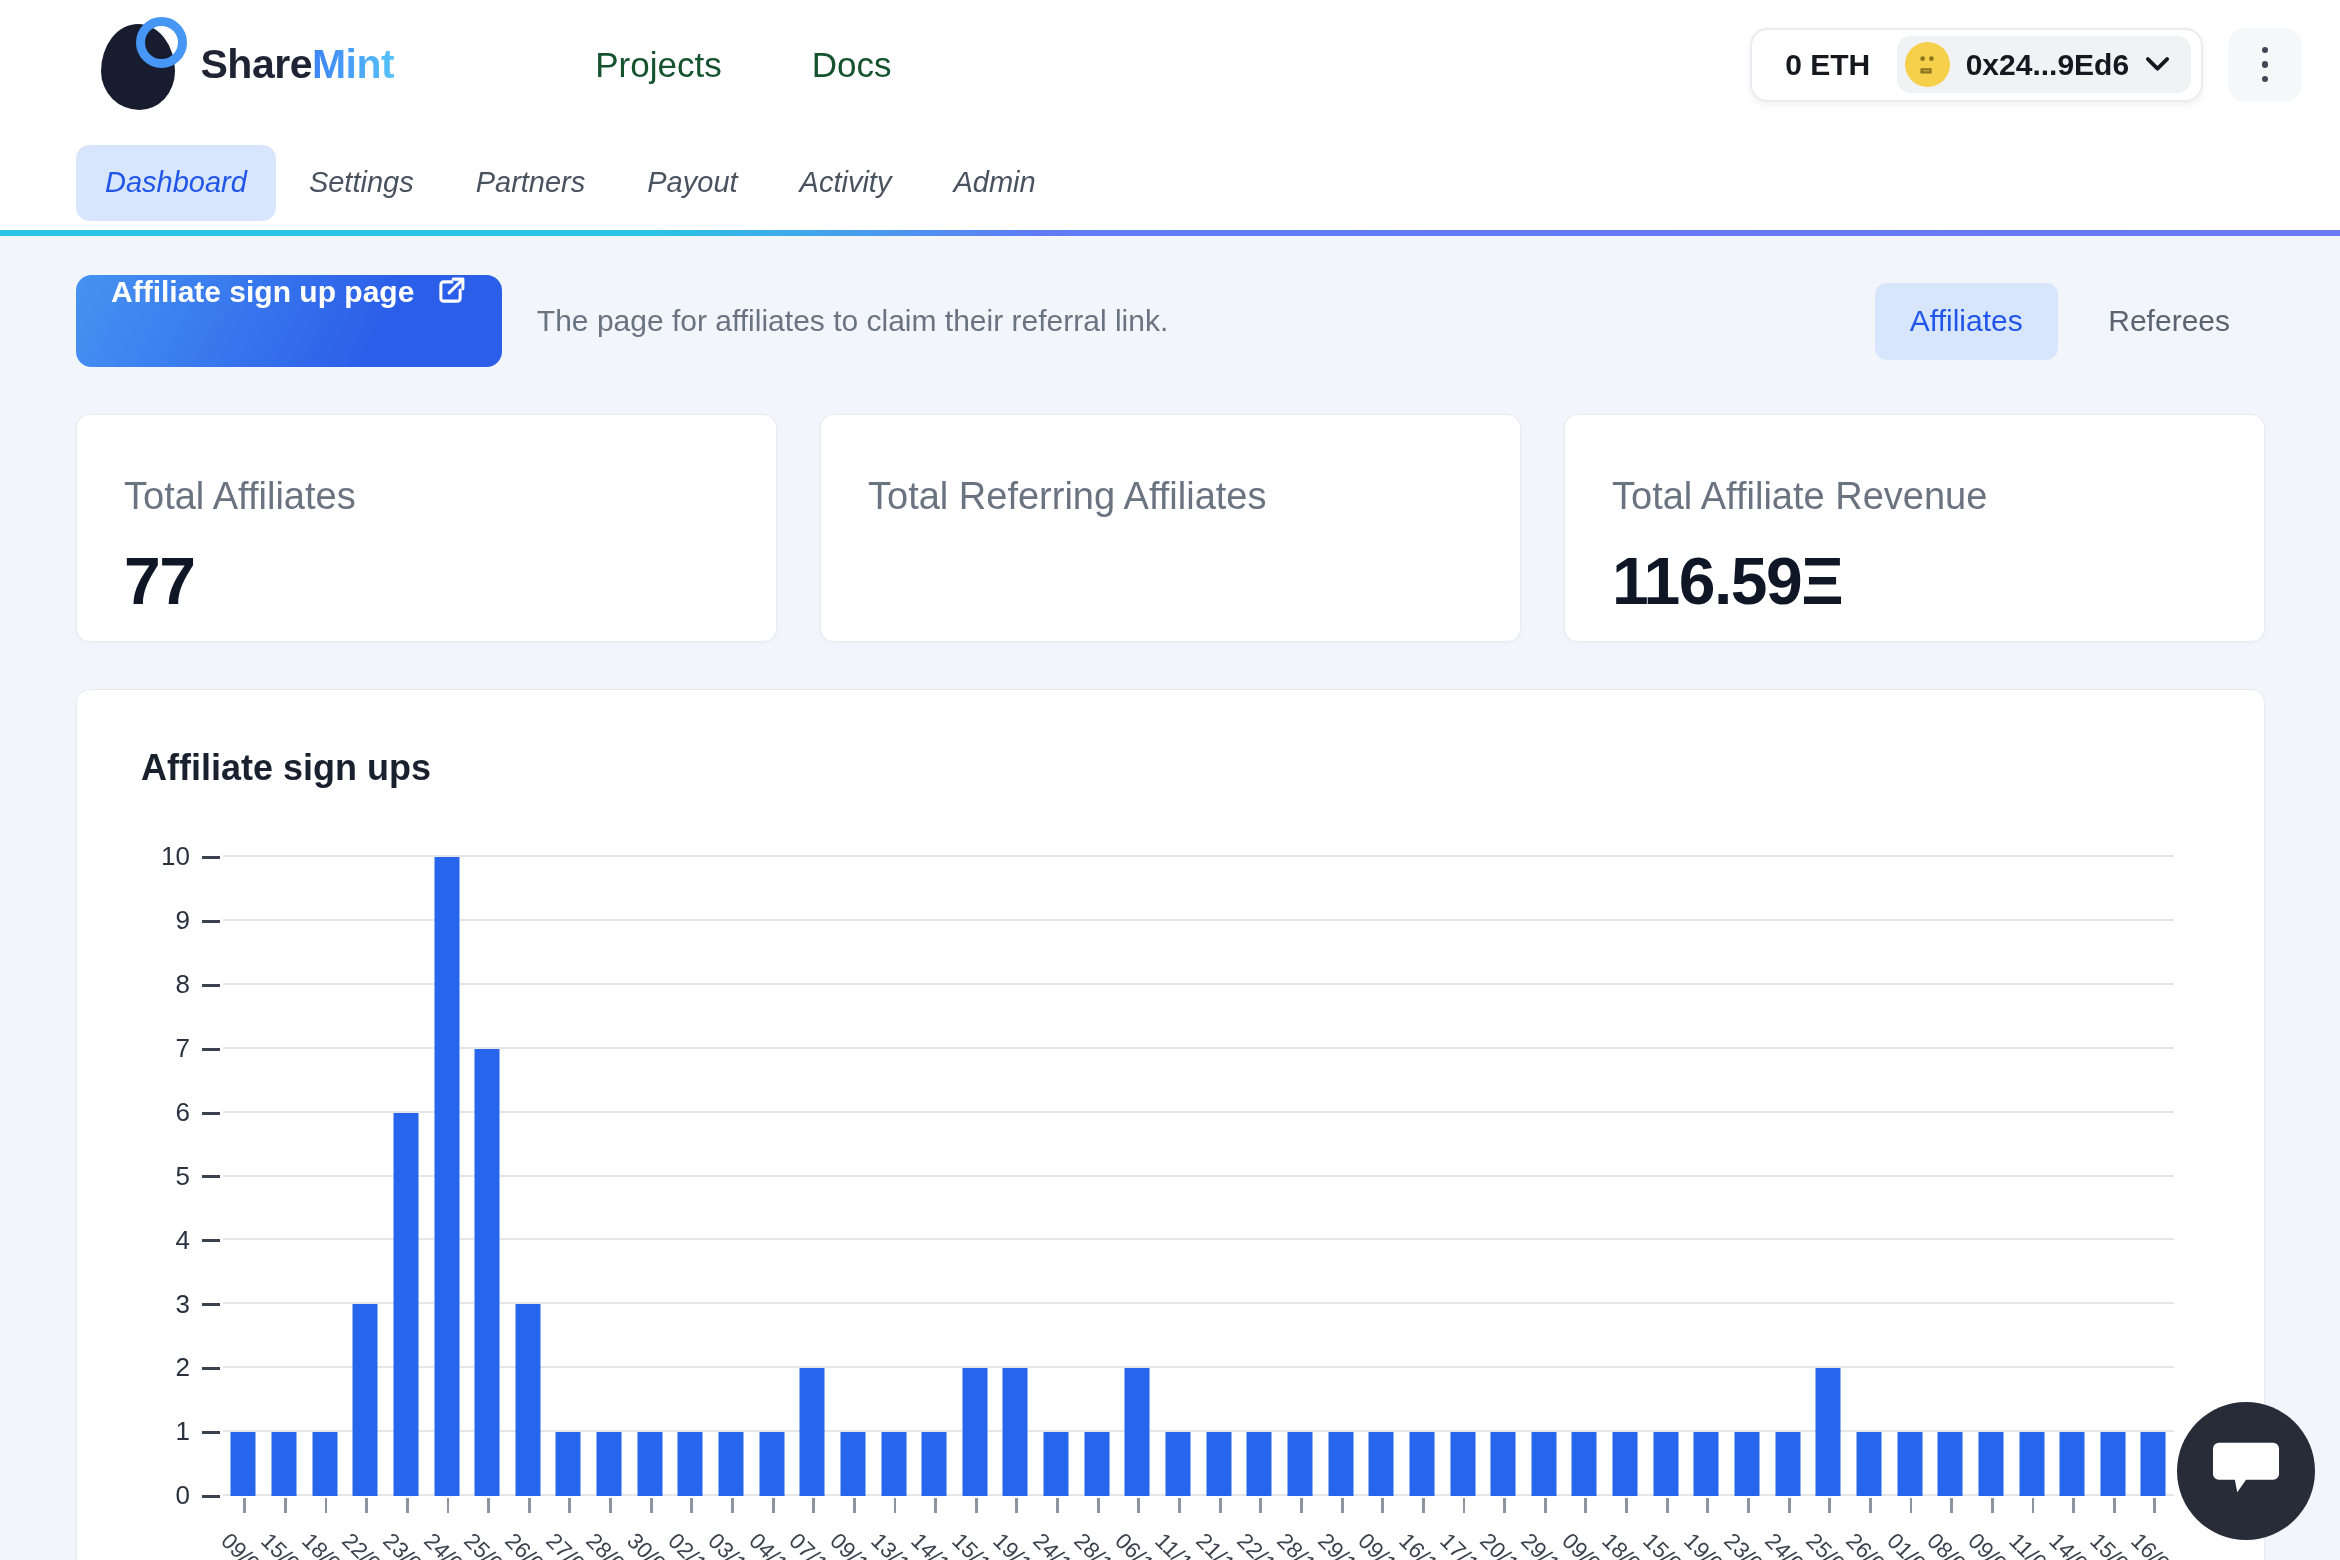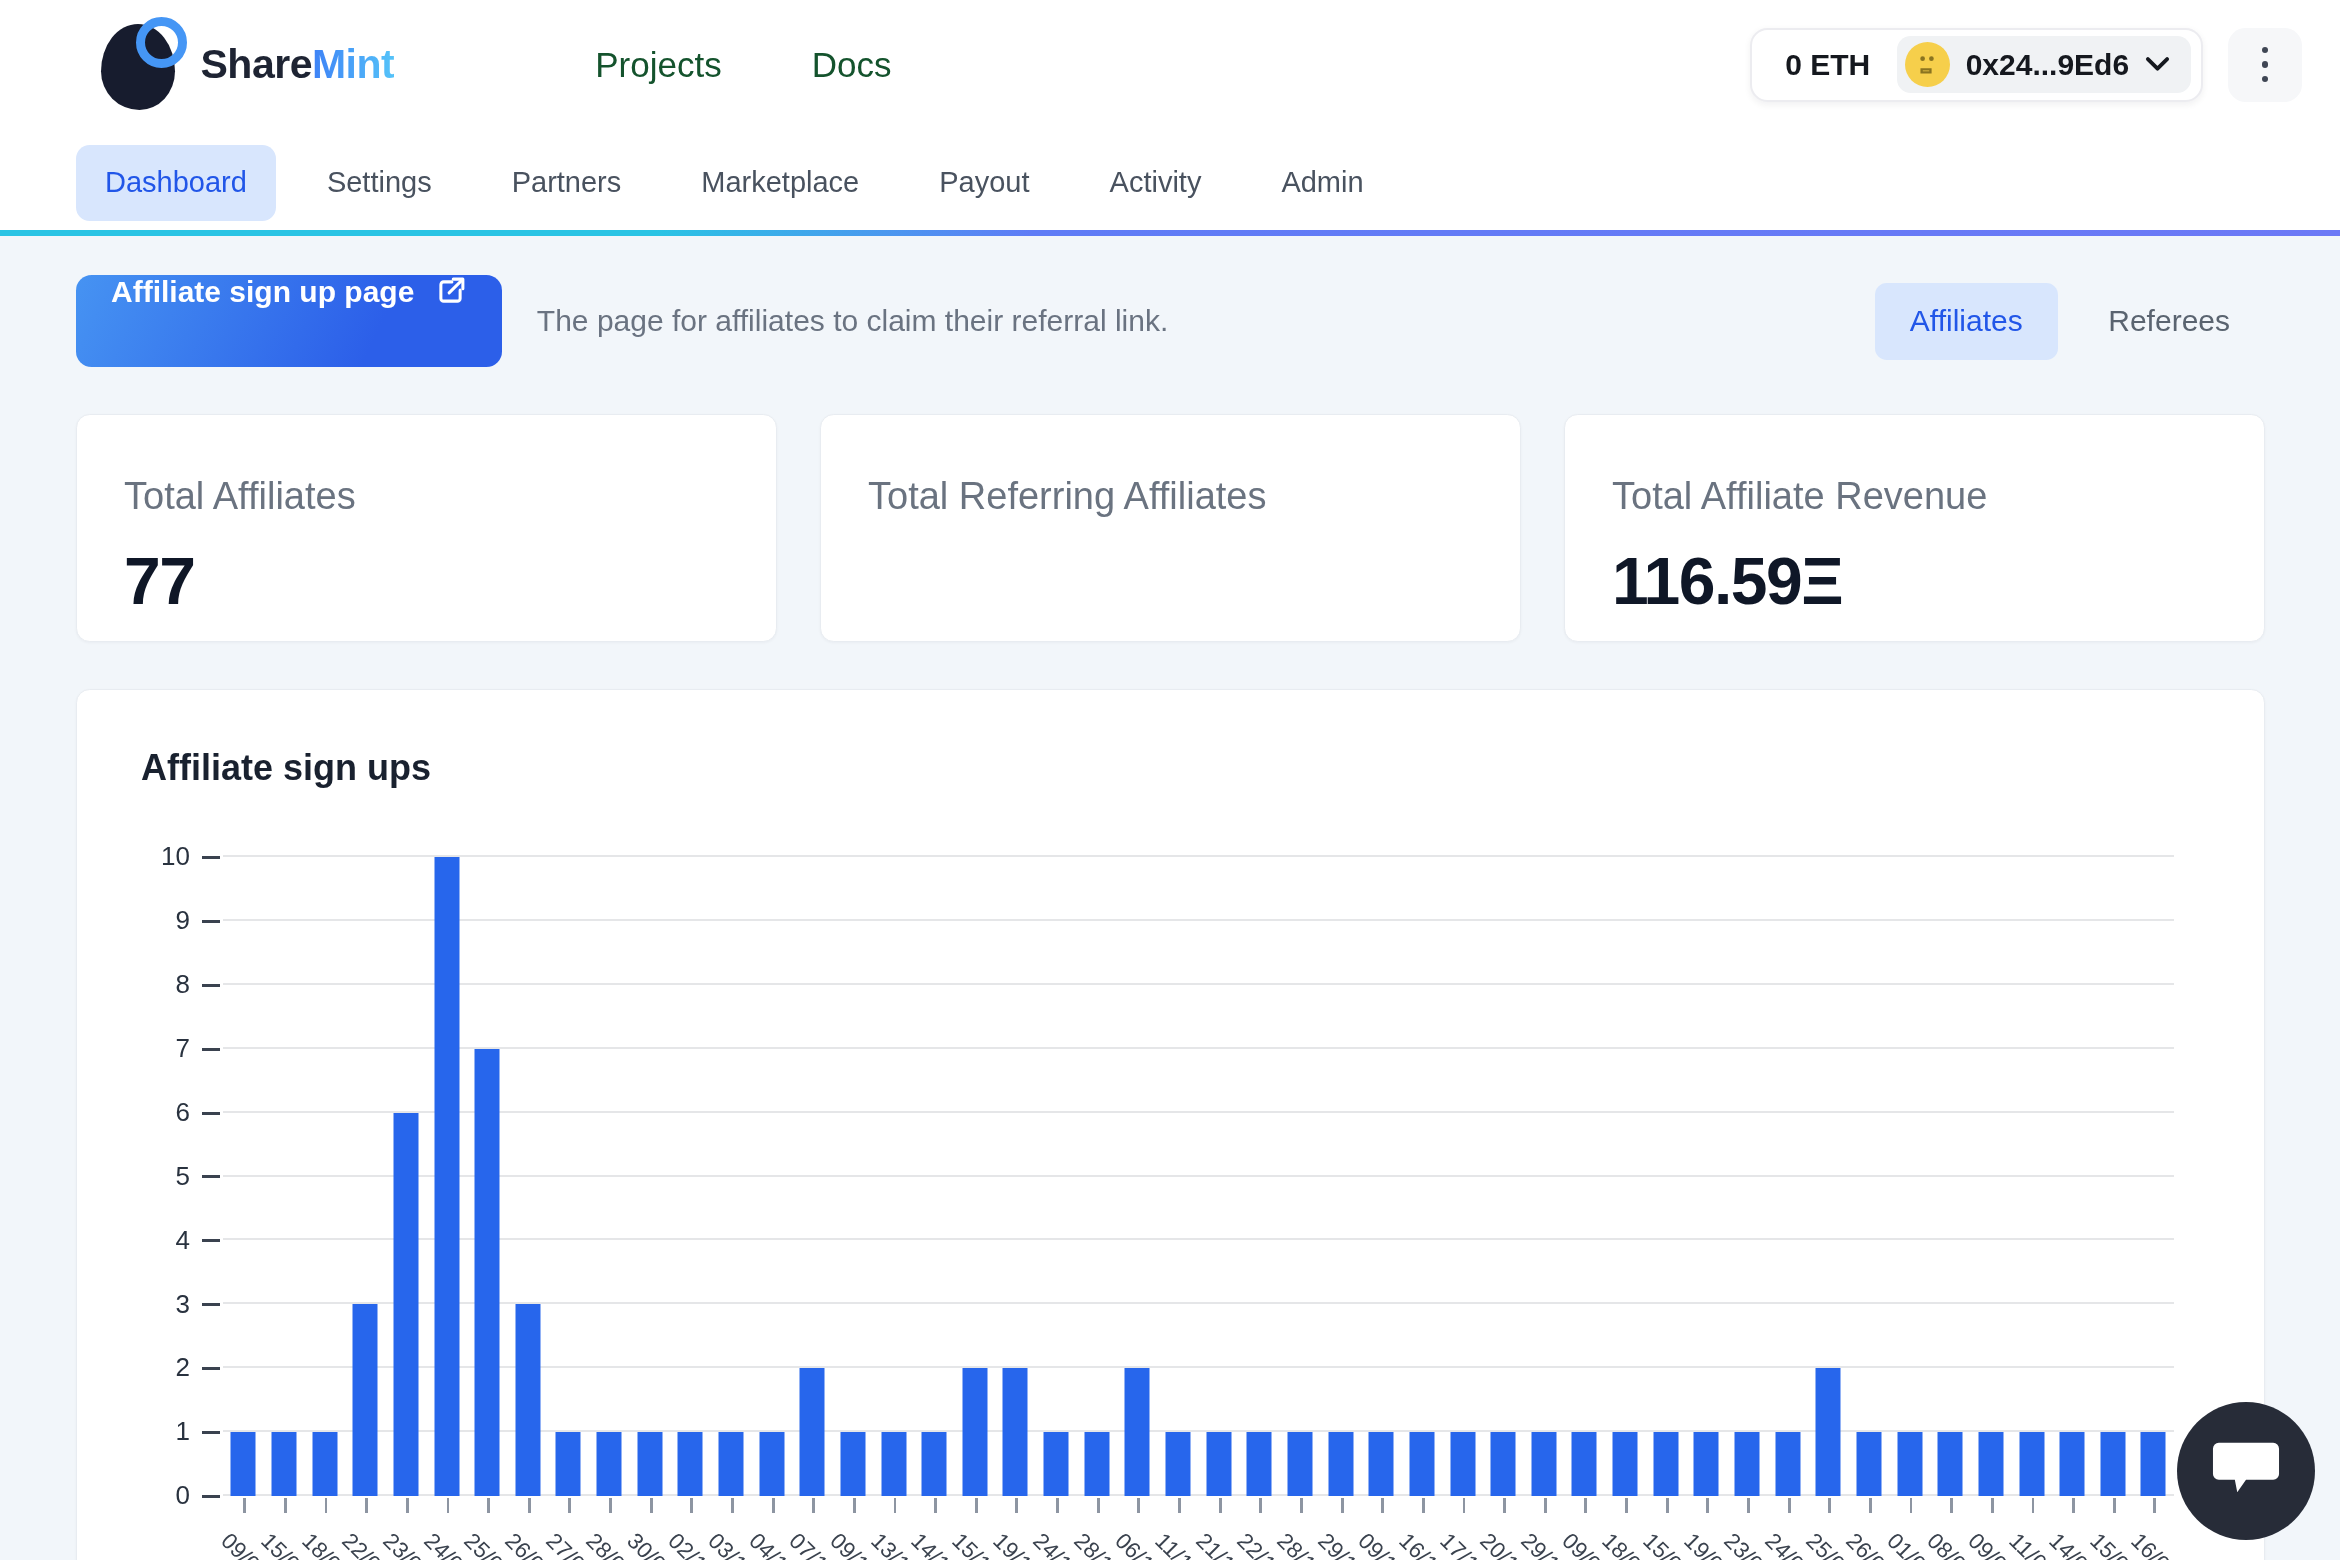--- a/index.html
+++ b/index.html
@@ -58,21 +58,21 @@
     display:flex; flex-direction:column; align-items:center; justify-content:center; gap:7.8px;
     cursor:pointer;
   }
   .kebab-button .dot { width:6.8px; height:6.8px; border-radius:50%; background:#3f4654; }
 
   
   .tab-bar {
     position:relative; background:#fff; height:107px;
     display:flex; align-items:center; padding-left:76px;
   }
-  .tabs { display:flex; gap:22px; }
+  .tabs { display:flex; gap:4px;font-style:italic; }
   .tab {
     padding:0 29px; height:76px; display:flex; align-items:center;
     font-size:29px; color:#49525f; border-radius:13.7px; cursor:pointer;
   }
   .tab.active { background:#d8e6fd; color:#2156e8; font-weight:500; }
   .tab-underline {
     position:absolute; left:0; right:0; bottom:0; height:5.9px;
     background:linear-gradient(90deg,#2ac4e4 0%,#2ac4e4 28%,#5f7cf6 44%,#6c79f6 100%);
   }
 
@@ -182,21 +182,20 @@
         <span class="dot"></span>
     </div>
   </div>
 </header>
 
 <div class="tab-bar">
   <div class="tabs" id="tabs">
       <div class="tab active">Dashboard</div>
       <div class="tab">Settings</div>
       <div class="tab">Partners</div>
-      <div class="tab">Marketplace</div>
       <div class="tab">Payout</div>
       <div class="tab">Activity</div>
       <div class="tab">Admin</div>
     </div>
   <div class="tab-underline"></div>
 </div>
 
 <main class="content">
 
   <div class="action-row">

